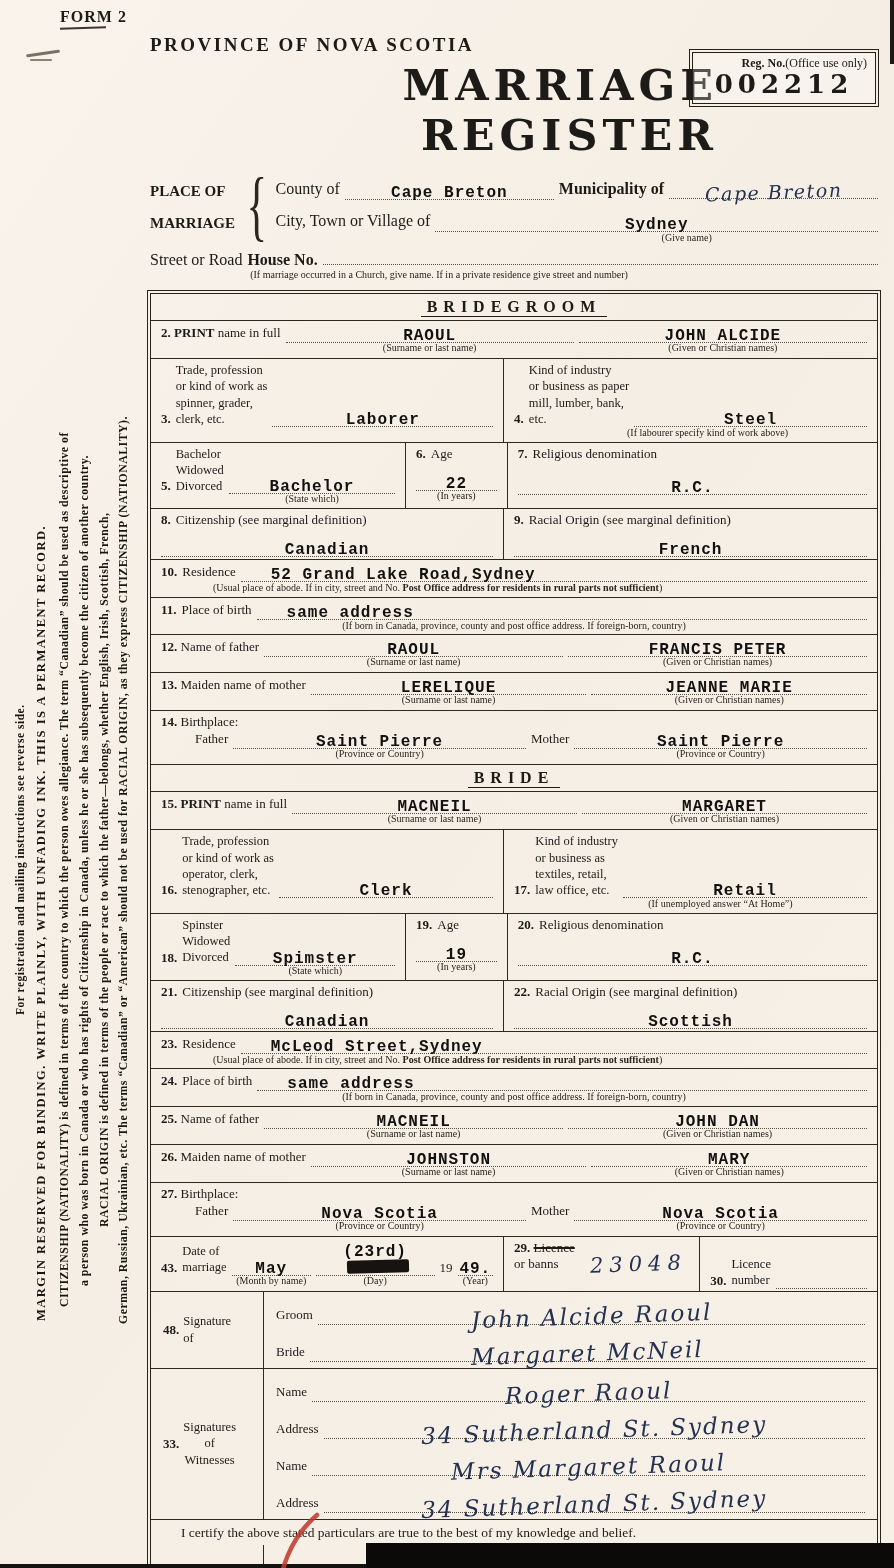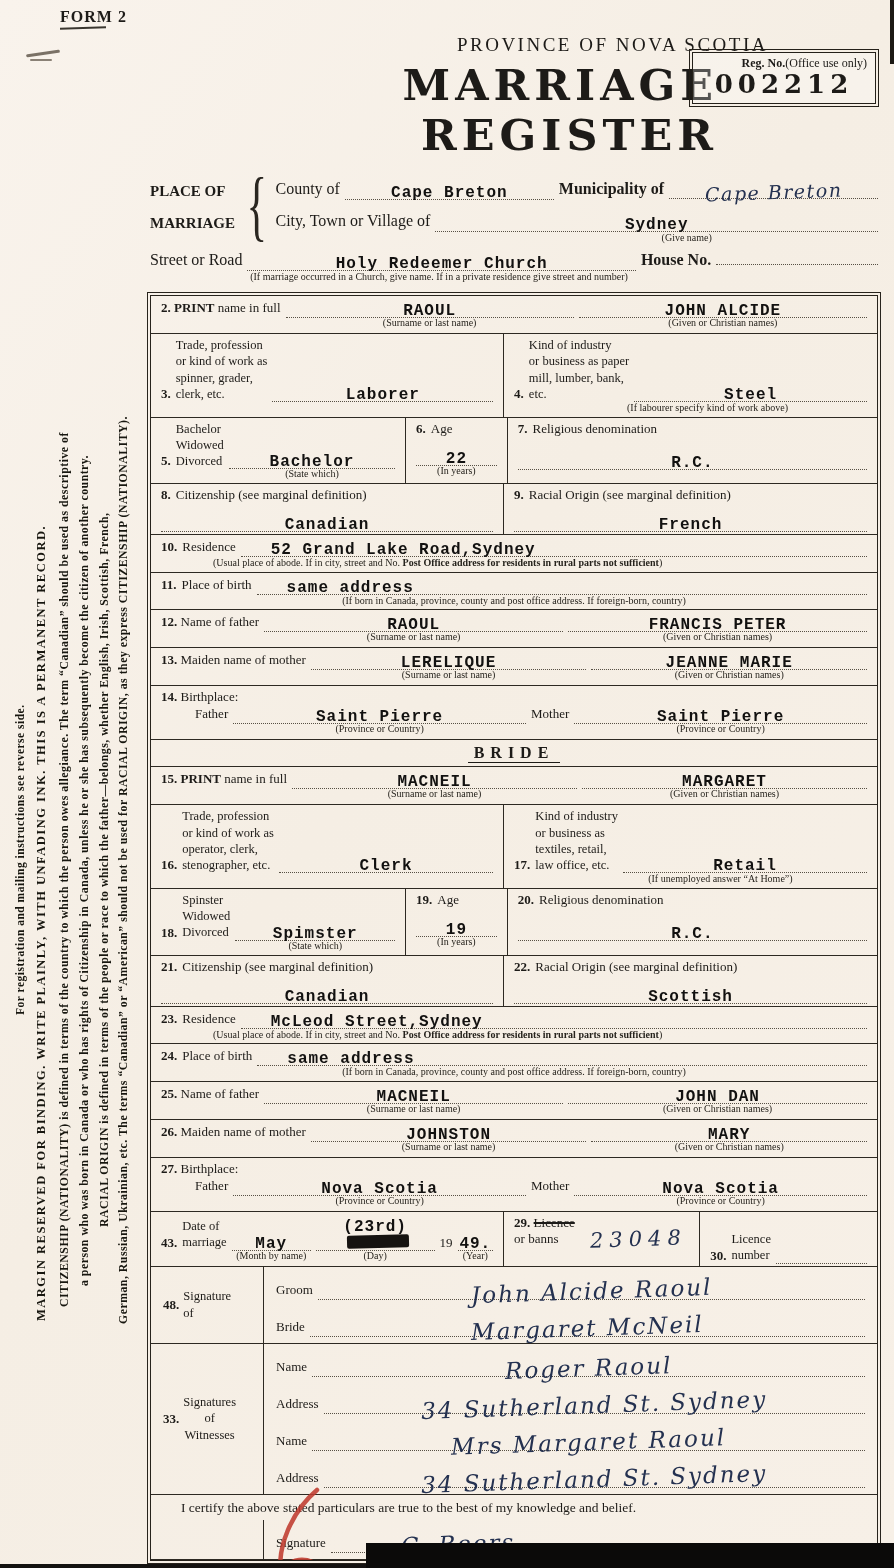--- a/index.html
+++ b/index.html
@@ -15,21 +15,21 @@
     position:absolute; writing-mode:vertical-rl; transform:rotate(180deg);
     font-weight:bold; white-space:nowrap; text-align:center; color:#17160f;
     letter-spacing:0.5px;
   }
   
   .form-no { position:absolute; left:60px; top:8px; font-weight:bold; font-size:16px; letter-spacing:1px; }
   .form-no::after { content:""; display:block; width:46px; height:2px; background:#3a362f; margin-top:1px; transform:rotate(-2deg); }
   .pencil-dash { position:absolute; left:26px; top:52px; width:34px; height:3px; background:#7a7166; border-radius:2px; transform:rotate(-8deg); }
   .pencil-dash2 { position:absolute; left:30px; top:59px; width:22px; height:2px; background:#8a8176; border-radius:2px; }
   .content { position:absolute; left:150px; top:0; width:728px; }
-  .province { text-align:right; padding:34px 110px 0 0; font-weight:normal; font-size:19px; letter-spacing:2.5px; }
+  .province { text-align:left; padding:34px 110px 0 0; font-weight:bold; font-size:19px; letter-spacing:2.5px; }
   .doc-title { text-align:right; padding:4px 160px 0 0; font-weight:bold; font-size:43px; letter-spacing:5px; font-family:"DejaVu Serif", serif; }
   .reg-box {
     position:absolute; right:2px; top:52px; width:184px; padding:3px 8px 5px;
     border:1.5px solid #242019; outline:1px solid #242019; outline-offset:2px; background:rgba(255,255,255,0.25);
   }
   .reg-box .rl { display:flex; justify-content:flex-end; font-size:12px; }
   .reg-box .rl .b { font-weight:bold; }
   .reg-box .num { text-align:center; font-family:"DejaVu Serif", serif; font-weight:bold; font-size:26px; letter-spacing:5px; line-height:1.05; }
   
   .place-wrap { display:flex; margin-top:14px; }
@@ -135,29 +135,29 @@
           <span class="flabel">City, Town or Village of</span>
           <span class="lead"><span class="tw lg">Sydney</span></span>
         </div>
         <div class="nt give-note">(Give name)</div>
       </div>
     </div>
 
     <div class="street-row">
       <div class="fl">
         <span class="flabel">Street or Road</span>
-        <span class="lead" style="flex:2.4;"><span class="tw lg">Holy Redeemer Church</span></span>
         <span class="flabel" style="font-weight:bold;">House No.</span>
         <span class="lead"></span>
       </div>
       <div class="nt street-note">(If marriage occurred in a Church, give name.   If in a private residence give street and number)</div>
     </div>
 
     <div class="form-table">
 
+      <div class="fr sect"><span>BRIDEGROOM</span></div>
 
       <div class="fr pb">
         <div class="fl">
           <span class="flabel"><span class="no">2.</span> <b>PRINT</b> <span>name in full</span></span>
           <span class="lead"><span class="tw lg">RAOUL</span><span class="nt abs">(Surname or last name)</span></span>
           <span class="lead"><span class="tw lg">JOHN ALCIDE</span><span class="nt abs">(Given or Christian names)</span></span>
         </div>
       </div>
 
       <div class="fr split">

